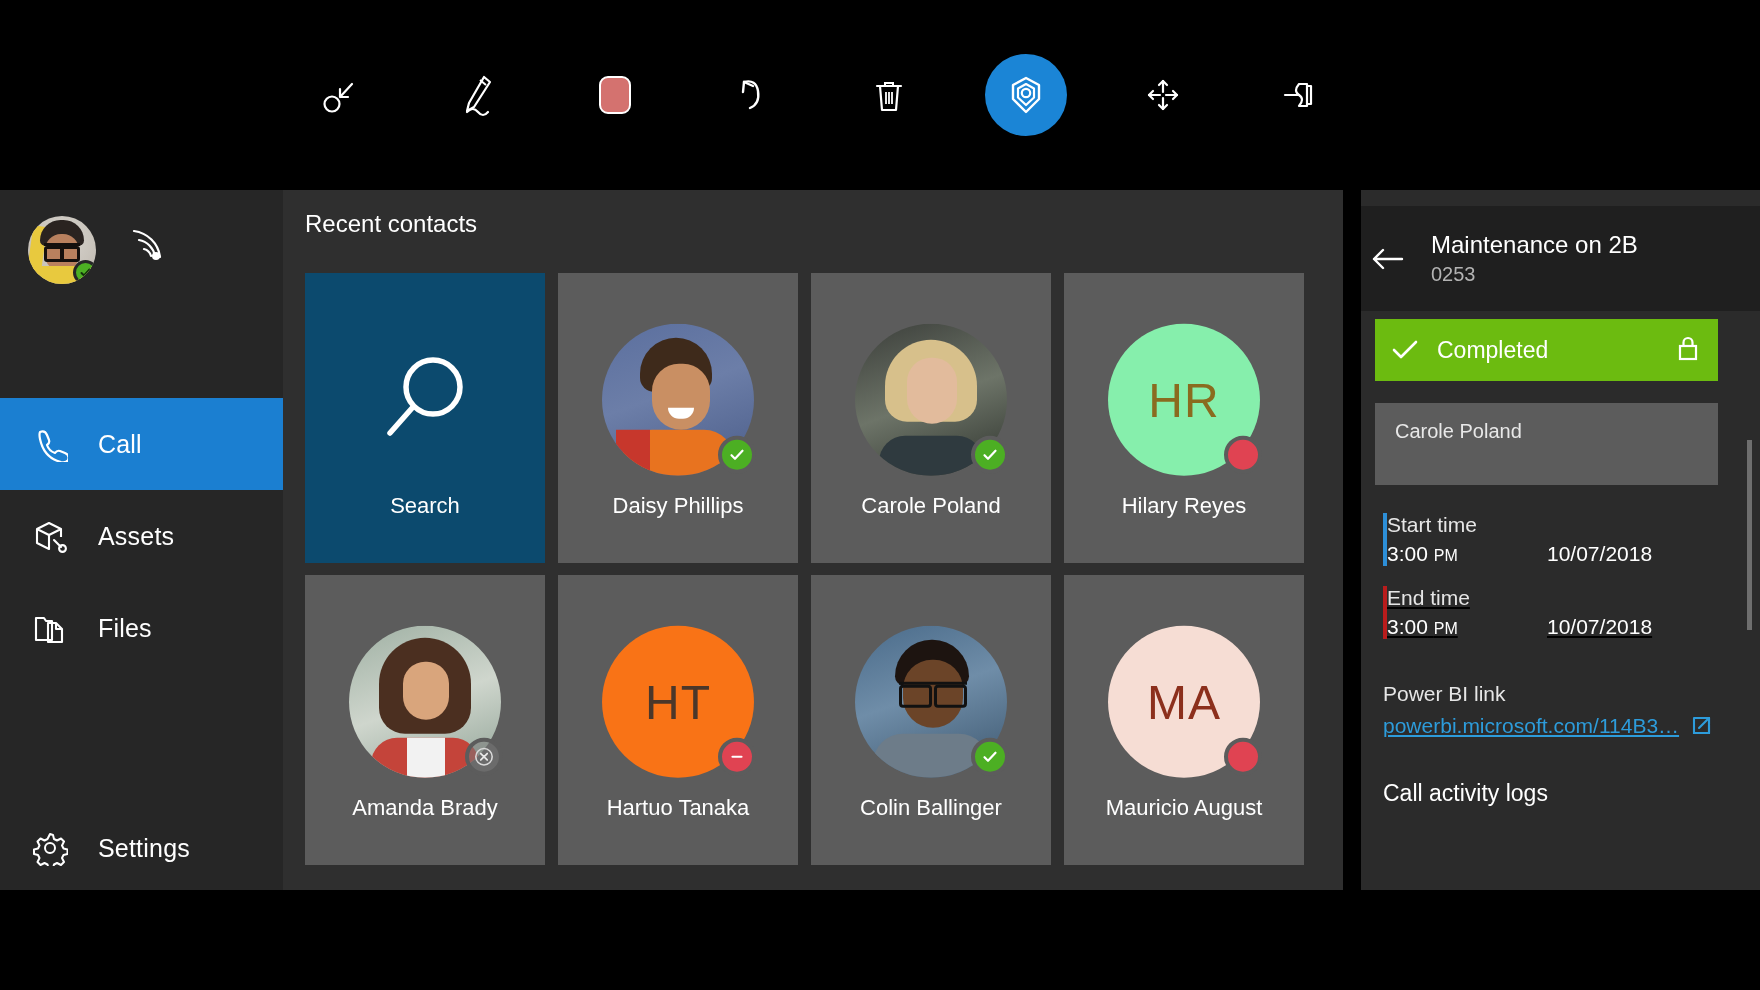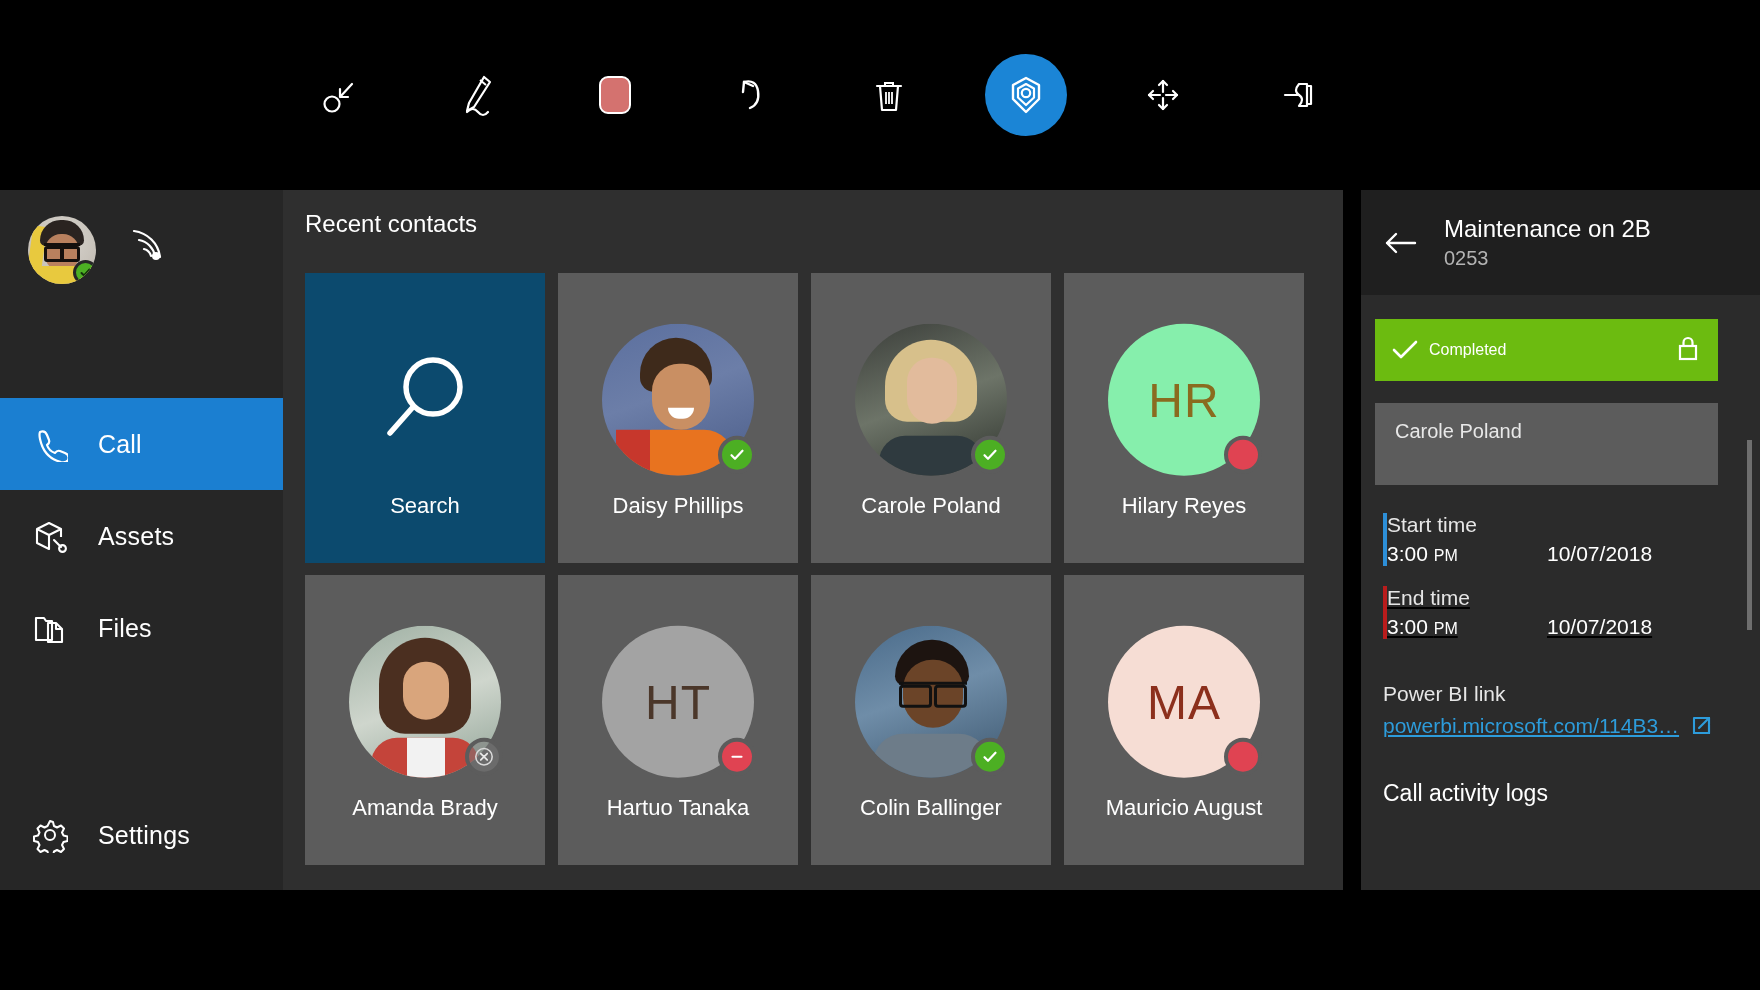--- a/index.html
+++ b/index.html
@@ -94,21 +94,21 @@
   .signal-icon { margin-left: 30px; margin-top: -4px; }
 
   .navlist { position: absolute; left: 0; top: 208px; width: 283px; }
   .navitem {
     height: 92px; display: flex; align-items: center;
     padding-left: 32px; color: #ffffff;
   }
   .navitem.selected { background: #1b7fd1; }
   .navitem .ico { width: 46px; display: flex; align-items:center; justify-content:flex-start; }
   .navitem .lbl { font-size: 25px; margin-left: 20px; letter-spacing: .2px; }
-  .navitem.settings { position: absolute; left: 0; top: 391px; width: 283px; }
+  .navitem.settings { position: absolute; left: 0; top: 404px; width: 283px; }
 
   
   .content {
     position: absolute; left: 283px; top: 0; width: 1060px; height: 700px;
     background: #2f2f2f;
   }
   .content-title {
     position: absolute; left: 22px; top: 20px;
     font-size: 24px; color: #ffffff;
   }
@@ -176,37 +176,37 @@
   .ph-colin .body { position:absolute; left:18px; bottom:0; width:116px; height:44px; background:#6d7c89; border-radius:30px 30px 0 0; }
 
   .search-glyph { position:absolute; left:50%; top:50%; transform: translate(-50%,-62%); }
 
   
   .panel {
     position: absolute; left: 1361px; top: 0; width: 399px; height: 700px;
     background: #2b2b2b;
   }
   .panel-head {
-    position: absolute; left:0; top:0; width:399px; height: 105px;
+    position: absolute; left:0; top:16px; width:399px; height: 105px;
     background: #1f1f1f;
-    display:flex; align-items:center; padding-left: 21px;
+    display:flex; align-items:center; padding-left: 8px;
   }
   .back-arrow { width: 40px; height: 40px; display:flex; align-items:center; justify-content:center; }
   .panel-titles { margin-left: 22px; }
   .panel-title { font-size: 24px; color:#fff; }
   .panel-sub { font-size: 20px; color:#b3b3b3; margin-top: 4px; }
 
   .status-bar {
     position: absolute; left: 14px; top: 129px; width: 343px; height: 62px;
     background: #6cbb10;
     display:flex; align-items:center; padding: 0 18px 0 16px;
     color:#fff;
   }
   .status-check { width:30px; display:flex; align-items:center; }
-  .status-text { font-size: 16px; margin-left: 8px; flex:1; }
+  .status-text { font-size: 23px; margin-left: 16px; flex:1; }
 
   .contact-card {
     position: absolute; left: 14px; top: 213px; width: 343px; height: 82px;
     background: #5c5c5c; padding: 12px 20px;
   }
   .contact-label { font-size: 21px; color:#fff; }
   .contact-value { font-size: 20px; color:#e8e8e8; margin-top: 5px; }
 
   .time-block { position:absolute; left: 22px; width: 330px; }
   .time-block.start { top: 323px; border-left: 4px solid #2d8fd8; }
@@ -462,21 +462,21 @@
                 <circle cx="10" cy="10" r="8.2" fill="none" stroke="#d8d8d8" stroke-width="1.6"></circle>
                 <path d="M6.8 6.8 L13.2 13.2 M13.2 6.8 L6.8 13.2" stroke="#e8e8e8" stroke-width="1.8" stroke-linecap="round"></path>
               </svg>
             </div>
           </div>
           <span class="tile-name">Amanda Brady</span>
         </div>
 
         <div class="tile">
           <div class="av-wrap">
-            <div class="av-circle" style="background:#a3a3a3;color:#4b372a;">
+            <div class="av-circle" style="background:#f97316;color:#4b372a;">
               <span>HT</span>
             </div>
             <div class="av-badge busy">
               <svg width="18" height="18" viewBox="0 0 18 18">
                 <path d="M4.5 9 H13.5" stroke="#fff" stroke-width="2.2" stroke-linecap="round"></path>
               </svg>
             </div>
           </div>
           <span class="tile-name">Hartuo Tanaka</span>
         </div>

